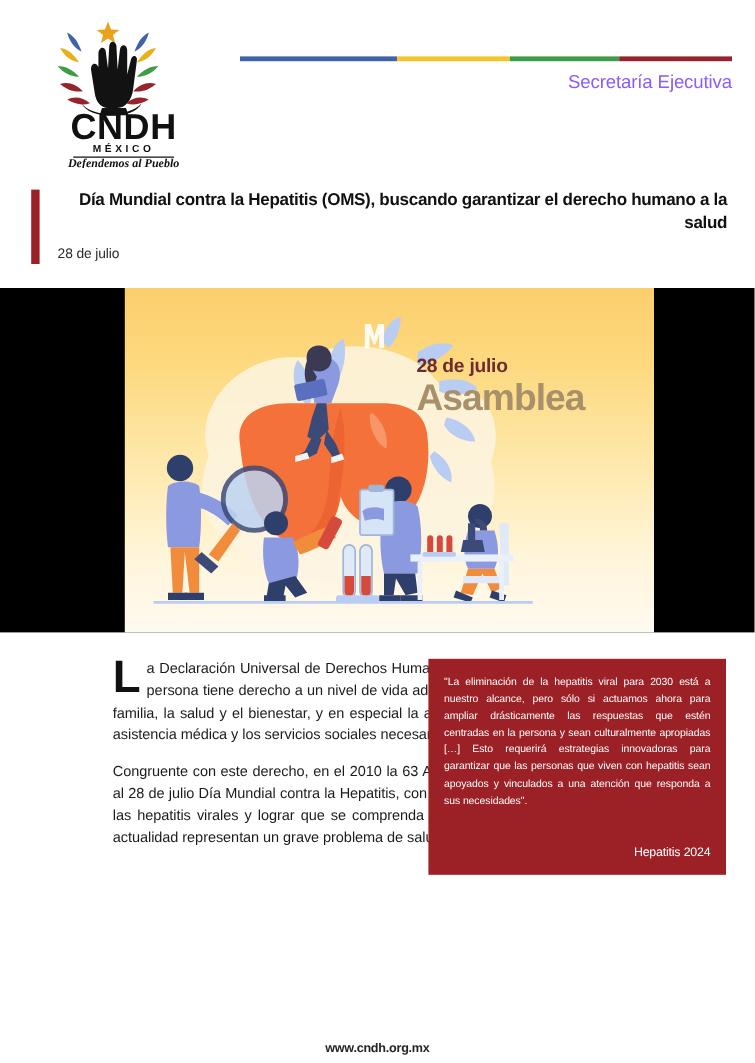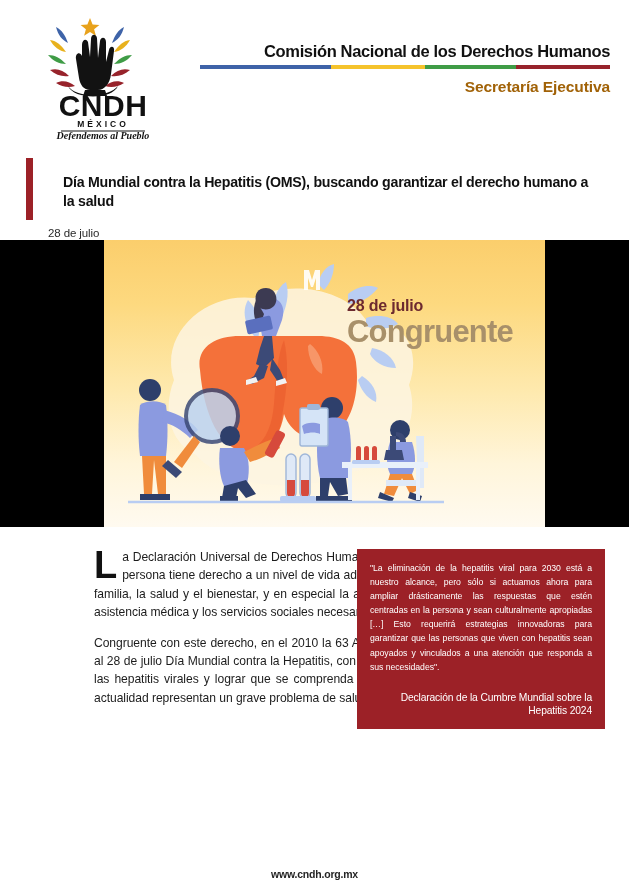--- a/index.html
+++ b/index.html
@@ -54,23 +54,22 @@
   .org-rule {
     margin-top: 5px;
     height: 4px;
     width: 410px;
     display: flex;
   }
   .org-rule span { display: block; height: 100%; }
   .org-sub {
     margin-top: 9px;
     font-size: 15.5px;
-    color: #a16207;
+    color: #8b5cf6;
     letter-spacing: -0.1px;
-    font-weight: bold;
   }
 
   
   .title-block {
     position: absolute;
     left: 26px;
     top: 158px;
     width: 580px;
     min-height: 62px;
     padding-left: 18px;
@@ -82,22 +81,23 @@
     width: 7px;
     height: 62px;
     background: #9c2127;
   }
   .doc-title {
     font-size: 14.2px;
     font-weight: bold;
     color: #111111;
     line-height: 1.36;
     letter-spacing: -0.25px;
-    margin: 15px;
+    margin: 0;
     padding-left: 4px;
+    text-align: right;
   }
   .doc-date {
     margin-top: 9px;
     font-size: 11.5px;
     color: #2b2b2b;
     padding-left: 4px;
     letter-spacing: -0.1px;
   }
 
   
@@ -275,21 +275,20 @@
         <path d="M40 74 C48 86 80 86 90 74 C84 88 46 88 40 74 Z" fill="#121212"></path>
 
         <text x="75" y="104" text-anchor="middle" font-family="Liberation Sans, sans-serif" font-size="30" font-weight="bold" fill="#111111" letter-spacing="0.5">CNDH</text>
         <text x="75" y="115" text-anchor="middle" font-family="Liberation Sans, sans-serif" font-size="8.5" font-weight="bold" fill="#111111" letter-spacing="3">MÉXICO</text>
         <line x1="33" y1="119" x2="117" y2="119" stroke="#111111" stroke-width="1.1"></line>
         <text x="75" y="127" text-anchor="middle" font-family="Liberation Serif, serif" font-size="10" font-style="italic" font-weight="bold" fill="#111111">Defendemos al Pueblo</text>
       </svg>
     </div>
 
     <div class="org-block">
-      <div class="org-title">Comisión Nacional de los Derechos Humanos</div>
       <div class="org-rule">
         <span style="background: rgb(62, 99, 168); width: 32%;"></span>
         <span style="background: rgb(245, 195, 44); width: 23%;"></span>
         <span style="background: rgb(63, 156, 70); width: 22%;"></span>
         <span style="background: rgb(151, 35, 43); width: 23%;"></span>
       </div>
       <div class="org-sub">Secretaría Ejecutiva</div>
     </div>
   </div>
 
@@ -401,36 +400,35 @@
           <rect x="252" y="206" width="5" height="16" rx="2.5" fill="#d64a3c"></rect>
           <rect x="260" y="206" width="5" height="16" rx="2.5" fill="#d64a3c"></rect>
           <rect x="268" y="206" width="5" height="16" rx="2.5" fill="#d64a3c"></rect>
           <rect x="248" y="220" width="28" height="4" rx="1.5" fill="#b9cdf2"></rect>
         </g>
 
         <line x1="24" y1="262" x2="340" y2="262" stroke="#b9cdf2" stroke-width="2.4"></line>
       </svg>
       <div class="hero-text">
         <div class="hero-date">28 de julio</div>
-        <div class="hero-big">Congruente</div>
+        <div class="hero-big">Asamblea</div>
       </div>
     </div>
   </div>
 
   <div class="body-wrap">
     <div class="col-left">
       <p class="para dropcap">La Declaración Universal de Derechos Humanos –artículo 25– establece que "toda persona tiene derecho a un nivel de vida adecuado que le asegure, así como a su familia, la salud y el bienestar, y en especial la alimentación, el vestido, la vivienda, la asistencia médica y los servicios sociales necesarios […]".</p>
       <p class="para">Congruente con este derecho, en el 2010 la 63 Asamblea Mundial de la Salud designó al 28 de julio Día Mundial contra la Hepatitis, con el objetivo de educar e informar sobre las hepatitis virales y lograr que se comprenda mejor que estas enfermedades en la actualidad representan un grave problema de salud pública mundial.</p>
     </div>
   </div>
 
   <div class="quote-box" style="background: rgb(156, 33, 39);">
     <p class="quote-text">"La eliminación de la hepatitis viral para 2030 está a nuestro alcance, pero sólo si actuamos ahora para ampliar drásticamente las respuestas que estén centradas en la persona y sean culturalmente apropiadas […] Esto requerirá estrategias innovadoras para garantizar que las personas que viven con hepatitis sean apoyados y vinculados a una atención que responda a sus necesidades".</p>
     <div class="quote-attrib">
-      <div class="attrib-1">Declaración de la Cumbre Mundial sobre la</div>
       <div class="attrib-2">Hepatitis 2024</div>
     </div>
   </div>
 
   <div class="footer">
     <span class="footer-url">www.cndh.org.mx</span>
   </div>
 
 </div>
 

